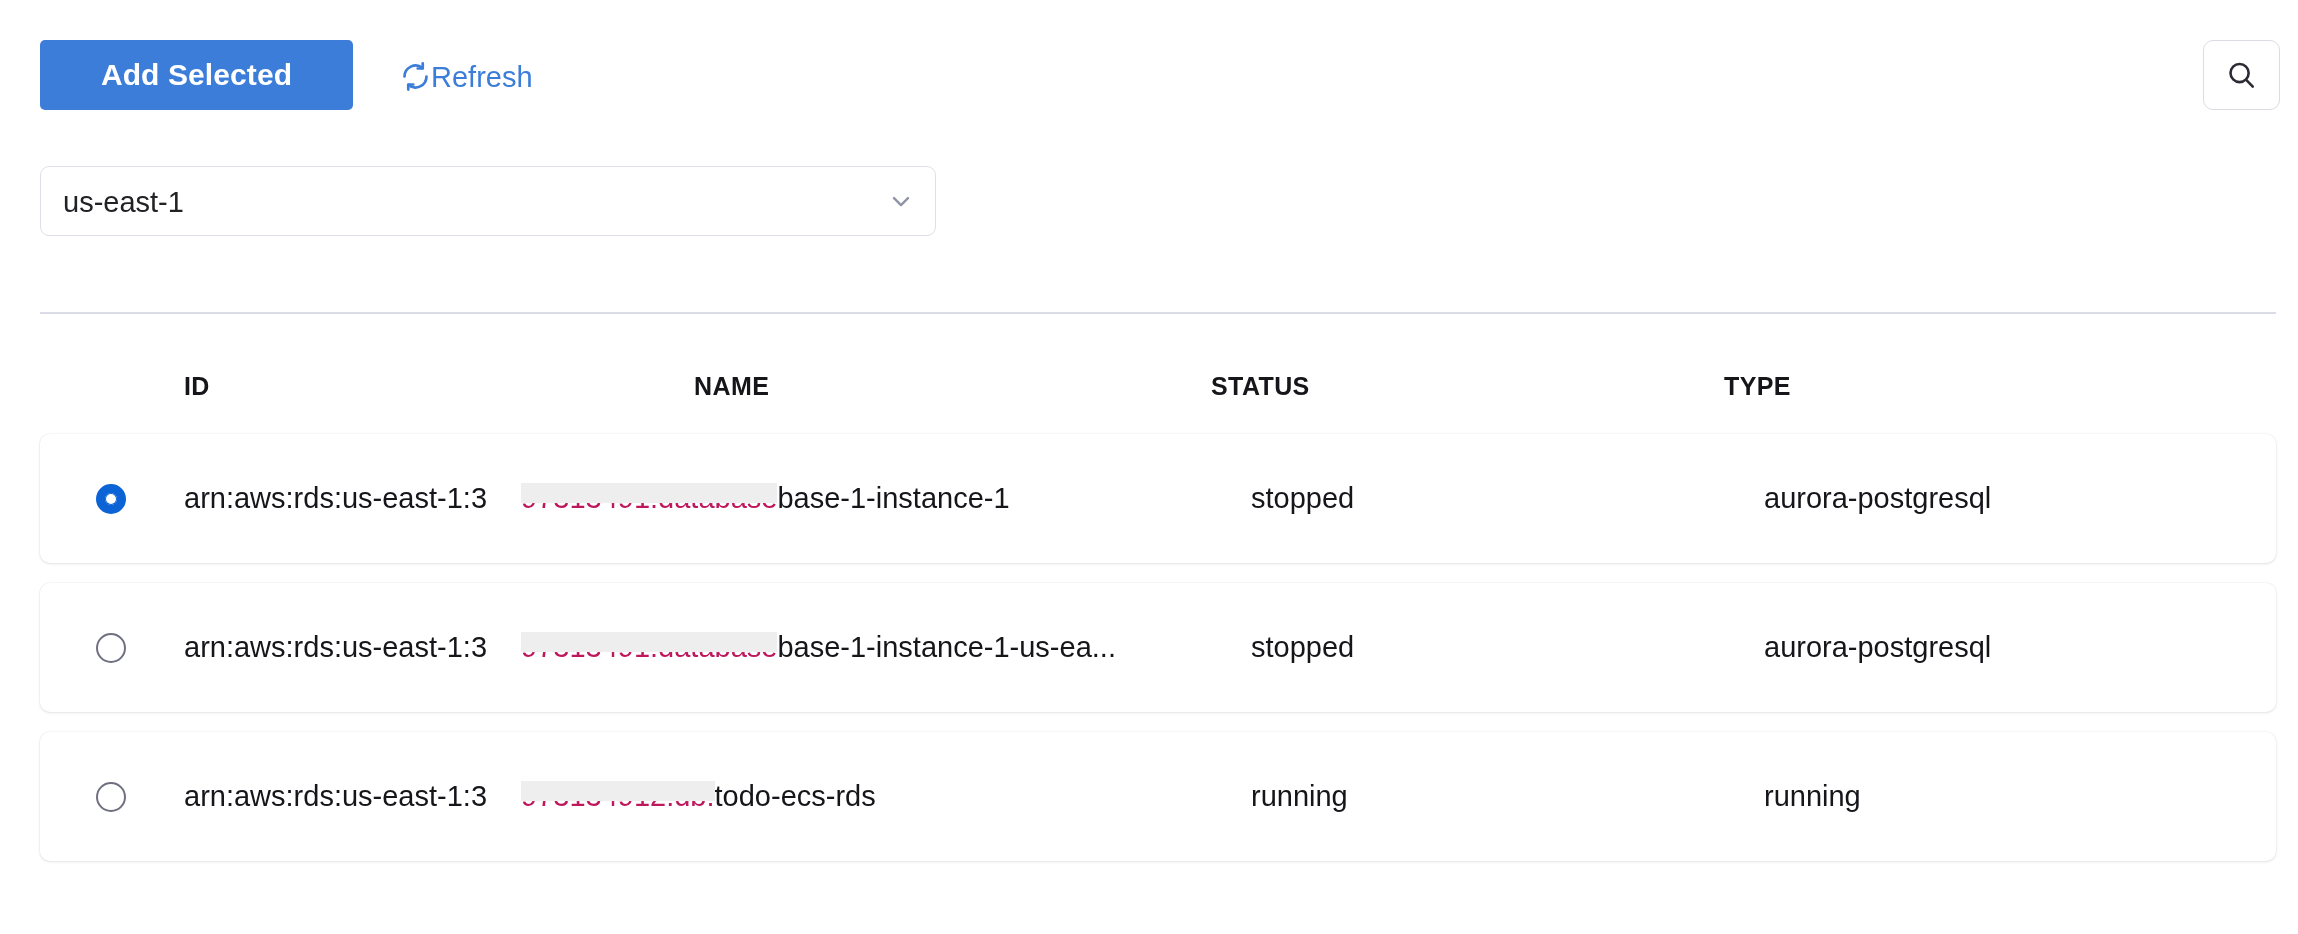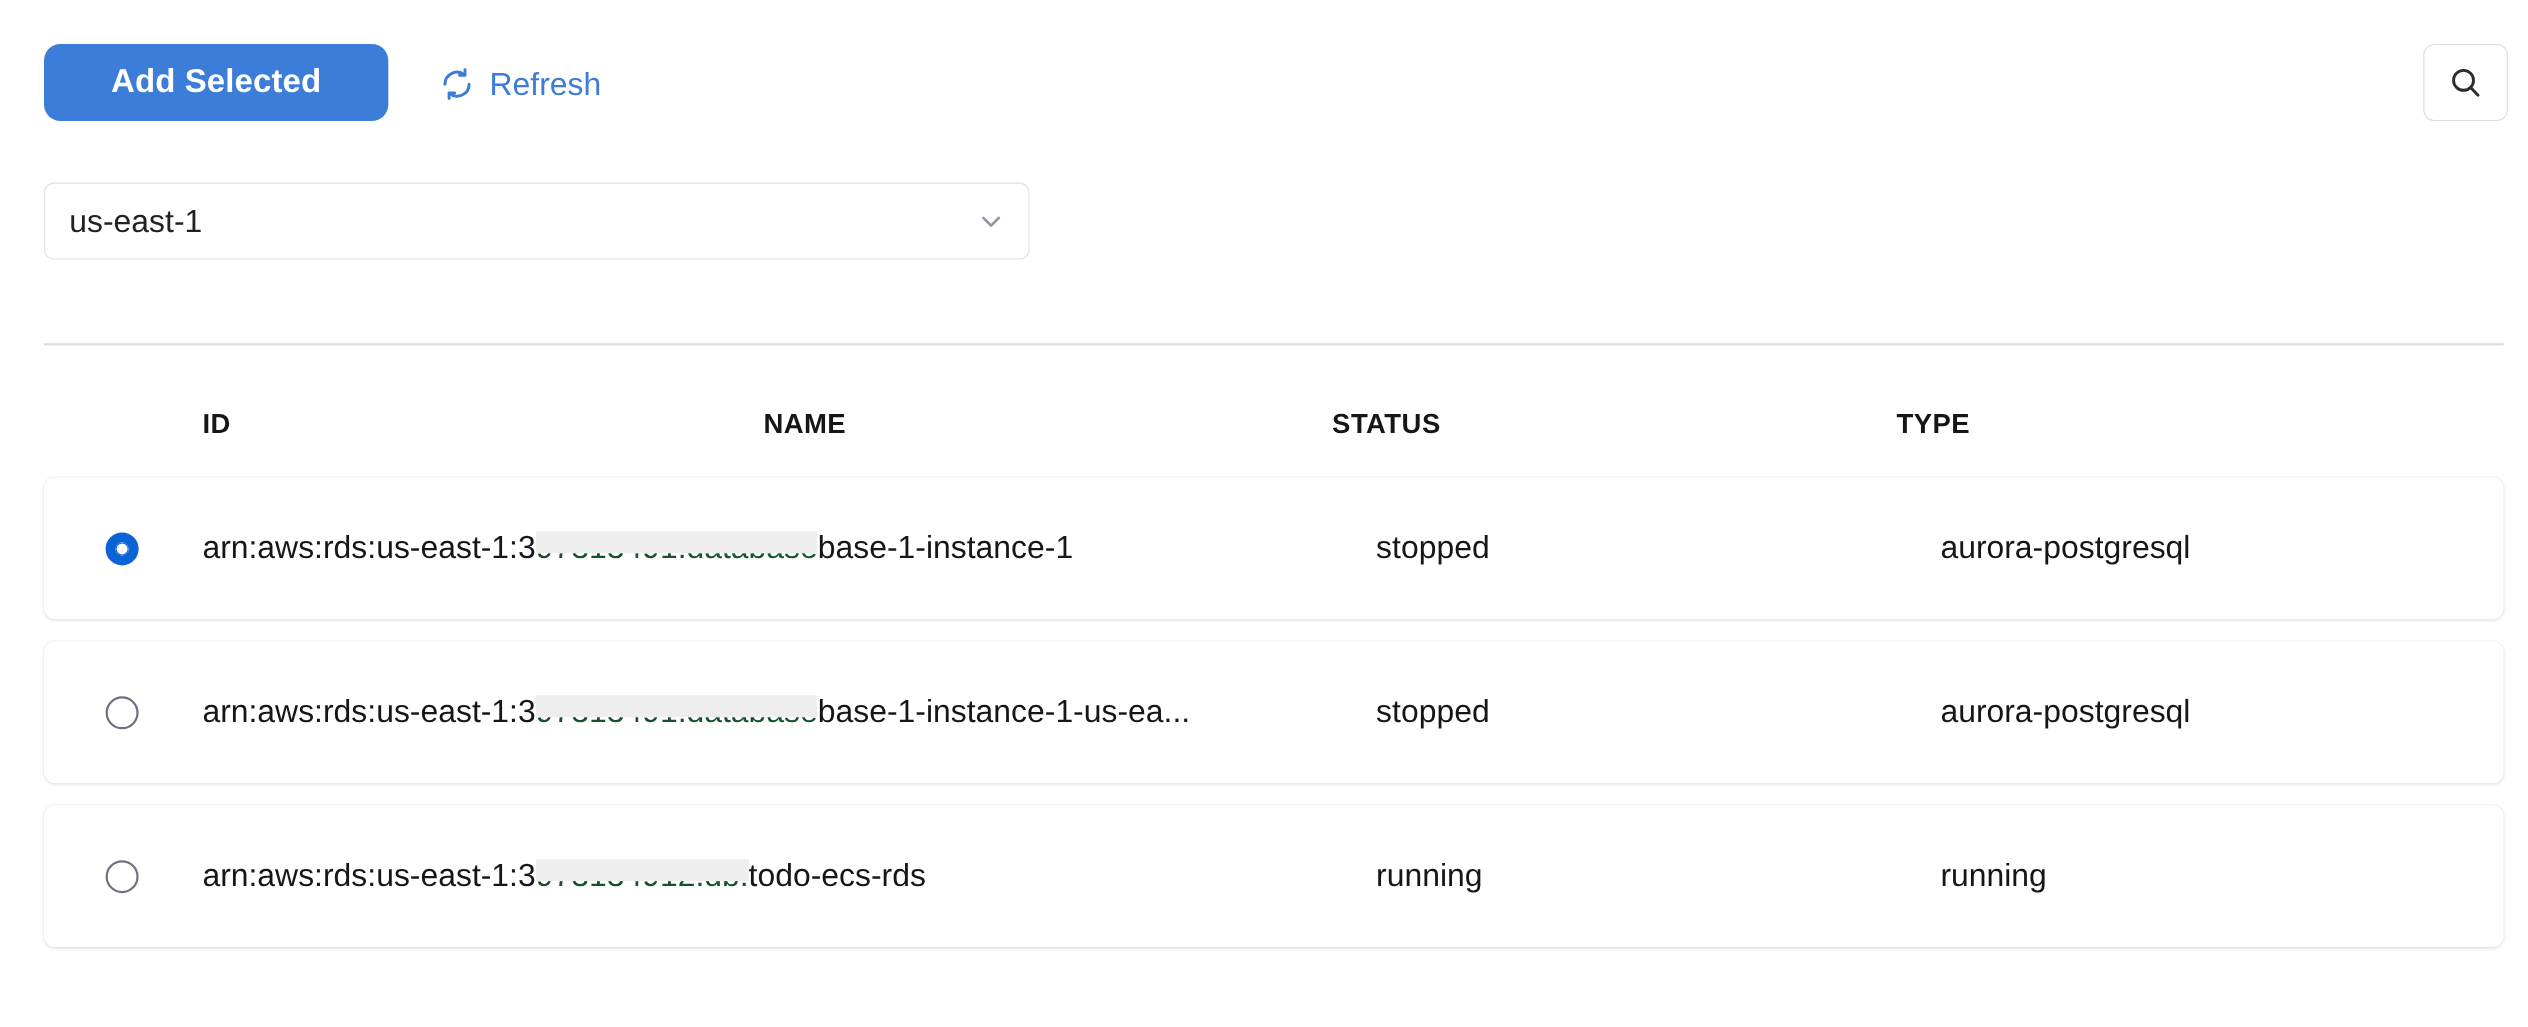--- a/index.html
+++ b/index.html
@@ -29,38 +29,37 @@
     height: 150px;
   }
 
   .btn-primary {
     position: absolute;
     left: 40px; top: 40px;
     width: 313px; height: 70px;
     background: #3b7dd8;
     color: #ffffff;
     border: none;
-    border-radius: 15px;
+    border-radius: 5px;
     font-family: "Liberation Sans", sans-serif;
     font-size: 30px;
     font-weight: bold;
     letter-spacing: 0.1px;
     cursor: pointer;
     display: flex;
     align-items: center;
     justify-content: center;
   }
 
   .btn-link {
     position: absolute;
     left: 400px; top: 50px;
     height: 52px;
     display: flex;
     align-items: center;
-    gap: 14px;
     background: none;
     border: none;
     color: #3b7dd8;
     font-family: "Liberation Sans", sans-serif;
     font-size: 29px;
     cursor: pointer;
     padding: 0;
   }
   .btn-link .label { line-height: 1; position: relative; top: 1px; }
 
@@ -194,22 +193,23 @@
 
   
   .id-line {
     display: inline-flex;
     align-items: baseline;
     white-space: nowrap;
   }
   .redacted {
     position: relative;
     display: inline-block;
-    color: #14532d;
+    color: #be185d;
     overflow: hidden;
+    margin-left: 34px;
   }
   .redacted::after {
     content: "";
     position: absolute;
     left: 0; right: 0;
     top: -1px;
     height: 21px;
     background: #eeeeef;
   }
 </style>

